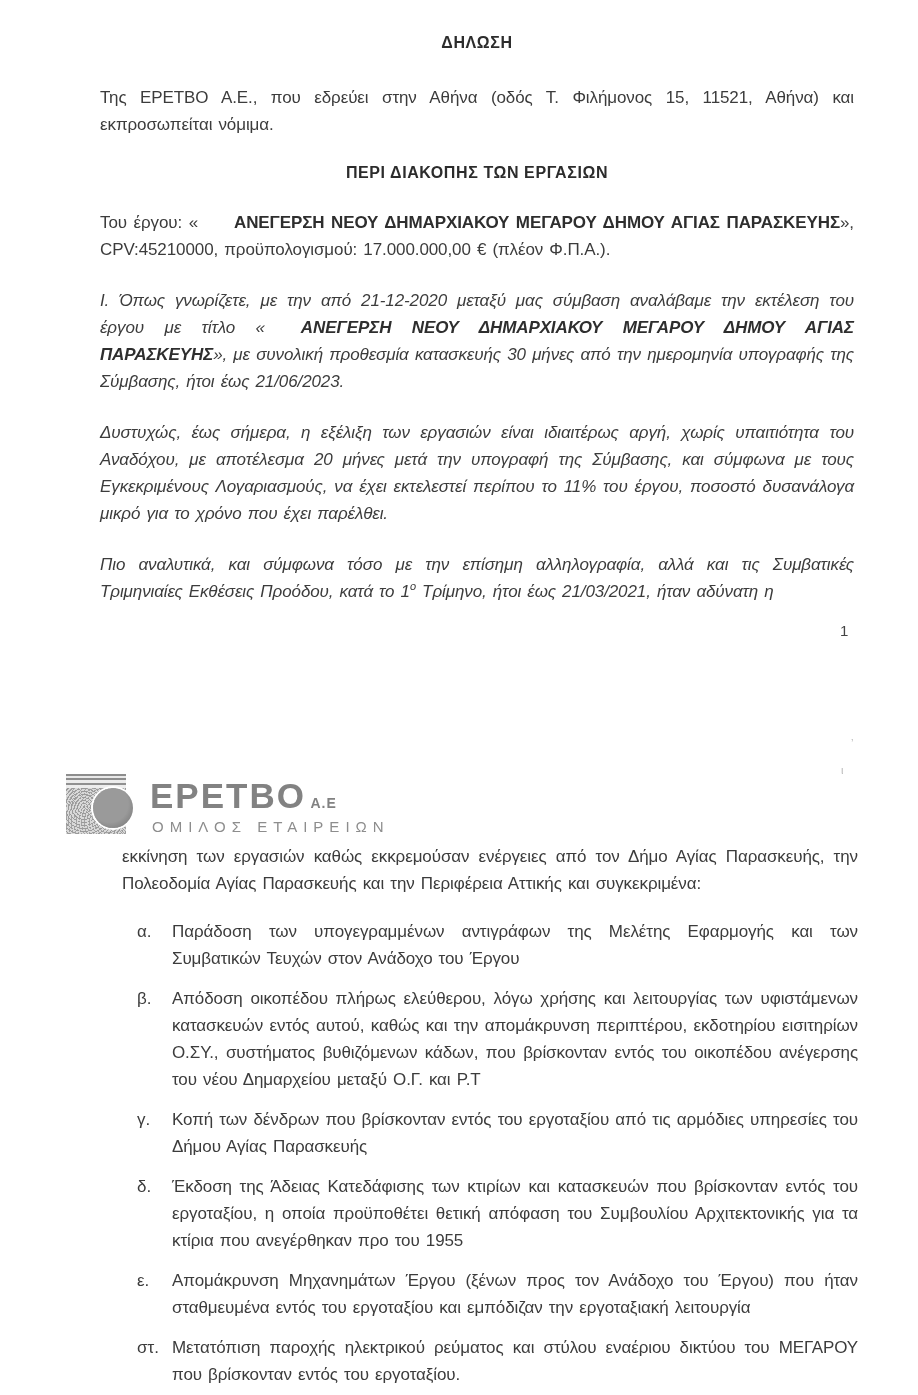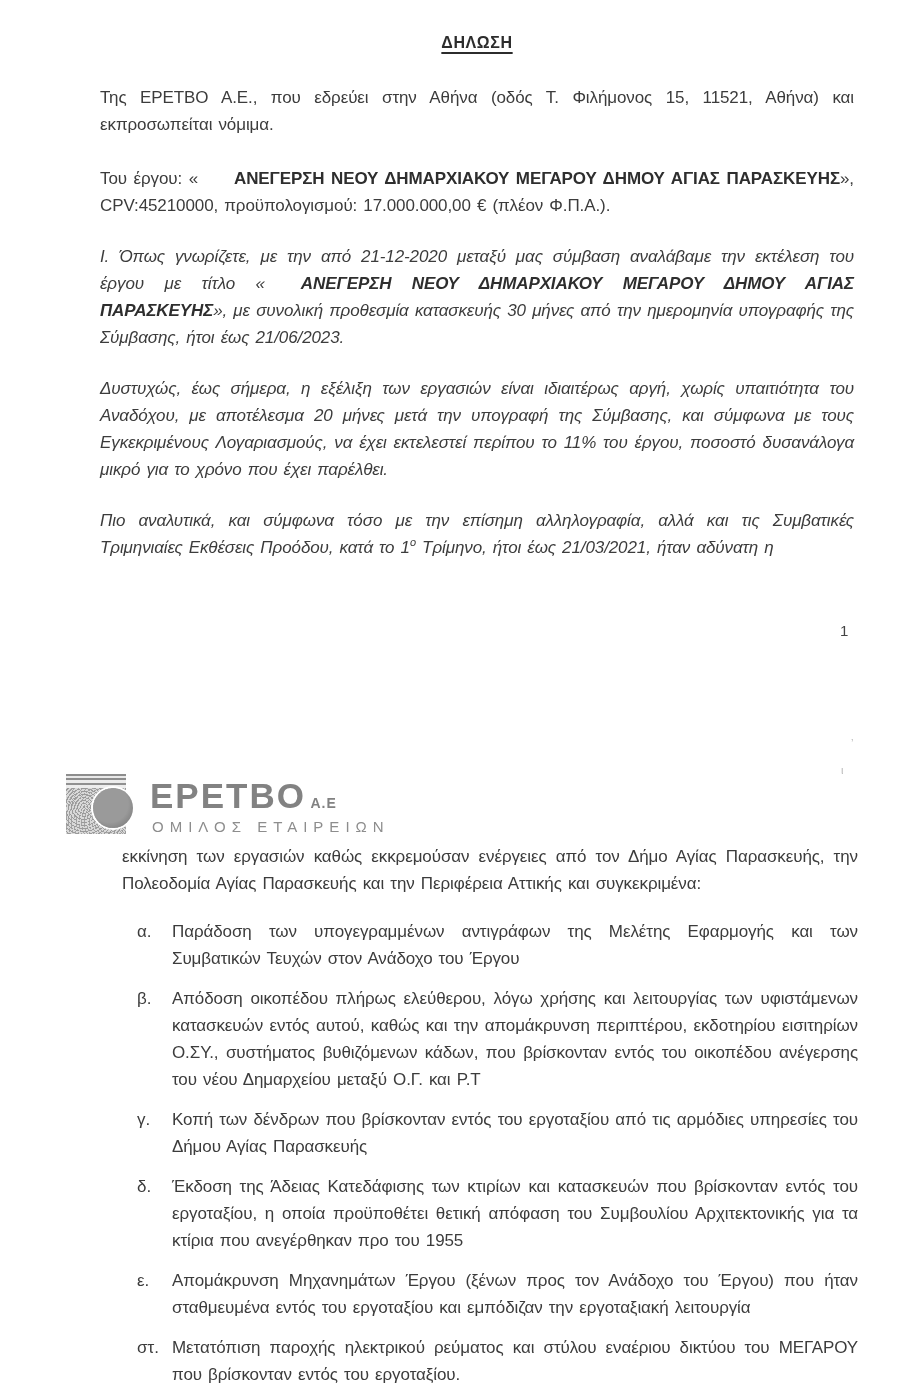--- a/index.html
+++ b/index.html
@@ -21,21 +21,20 @@
 
   .doc-heading {
     text-align: center;
     font-weight: 700;
     font-size: 16px;
     letter-spacing: 0.6px;
     color: #2c2c2c;
     margin: 0;
   }
   .doc-heading .u {
-    text-decoration: underline;
     text-decoration-thickness: 1.6px;
     text-underline-offset: 4px;
   }
   .para {
     font-size: 17px;
     line-height: 27px;
     text-align: justify;
     letter-spacing: -0.1px;
     word-spacing: 1.5px;
     margin: 0;
@@ -111,20 +110,23 @@
 <body>
 
 <section class="scan-page" id="page1">
   <div class="textcol">
     <h1 class="doc-heading mt-title">
       <span class="u">ΔΗΛΩΣΗ</span>
     </h1>
 
     <p class="para mt-a">Της ΕΡΕΤΒΟ Α.Ε., που εδρεύει στην Αθήνα (οδός Τ. Φιλήμονος 15, 11521, Αθήνα) και εκπροσωπείται νόμιμα.</p>
 
+    <h2 class="doc-heading mt-b">
+      <span class="u">ΠΕΡΙ ΔΙΑΚΟΠΗΣ ΤΩΝ ΕΡΓΑΣΙΩΝ</span>
+    </h2>
 
     <p class="para mt-c"><span>Του έργου: «</span><span class="b">ΑΝΕΓΕΡΣΗ ΝΕΟΥ ΔΗΜΑΡΧΙΑΚΟΥ ΜΕΓΑΡΟΥ ΔΗΜΟΥ ΑΓΙΑΣ ΠΑΡΑΣΚΕΥΗΣ</span><span>», CPV:45210000, προϋπολογισμού: 17.000.000,00 € (πλέον Φ.Π.Α.).</span></p>
 
     <p class="para mt-p"><span>Ι. Όπως γνωρίζετε, με την από 21-12-2020 μεταξύ μας σύμβαση αναλάβαμε την εκτέλεση του έργου με τίτλο «</span><span class="b">ΑΝΕΓΕΡΣΗ ΝΕΟΥ ΔΗΜΑΡΧΙΑΚΟΥ ΜΕΓΑΡΟΥ ΔΗΜΟΥ ΑΓΙΑΣ ΠΑΡΑΣΚΕΥΗΣ</span><span>», με συνολική προθεσμία κατασκευής 30 μήνες από την ημερομηνία υπογραφής της Σύμβασης, ήτοι έως 21/06/2023.</span></p>
 
     <p class="para mt-p">Δυστυχώς, έως σήμερα, η εξέλιξη των εργασιών είναι ιδιαιτέρως αργή, χωρίς υπαιτιότητα του Αναδόχου, με αποτέλεσμα 20 μήνες μετά την υπογραφή της Σύμβασης, και σύμφωνα με τους Εγκεκριμένους Λογαριασμούς, να έχει εκτελεστεί περίπου το 11% του έργου, ποσοστό δυσανάλογα μικρό για το χρόνο που έχει παρέλθει.</p>
 
     <p class="para mt-p"><span>Πιο αναλυτικά, και σύμφωνα τόσο με την επίσημη αλληλογραφία, αλλά και τις Συμβατικές Τριμηνιαίες Εκθέσεις Προόδου, κατά το 1</span><sup>ο</sup><span> Τρίμηνο, ήτοι έως 21/03/2021, ήταν αδύνατη η</span></p>
   </div>
 

